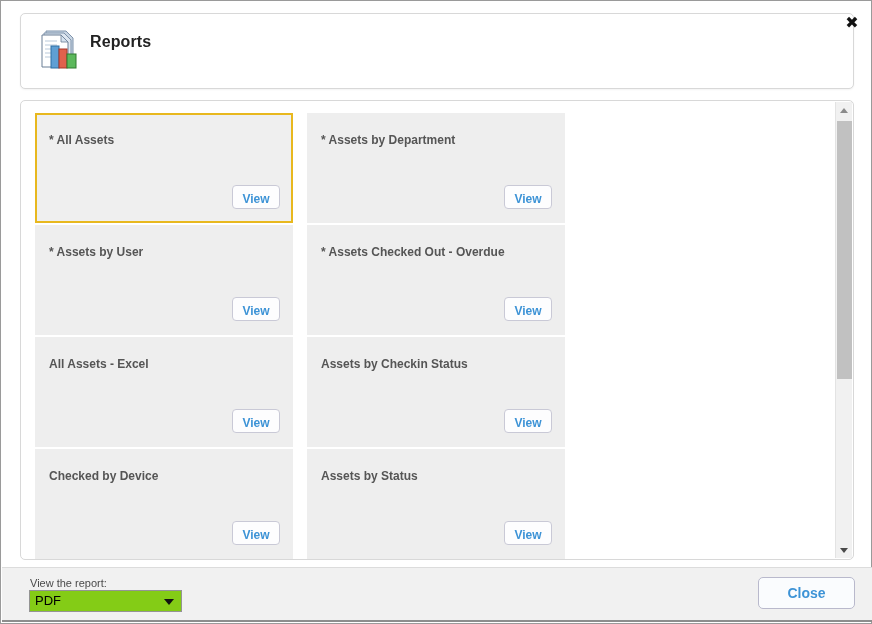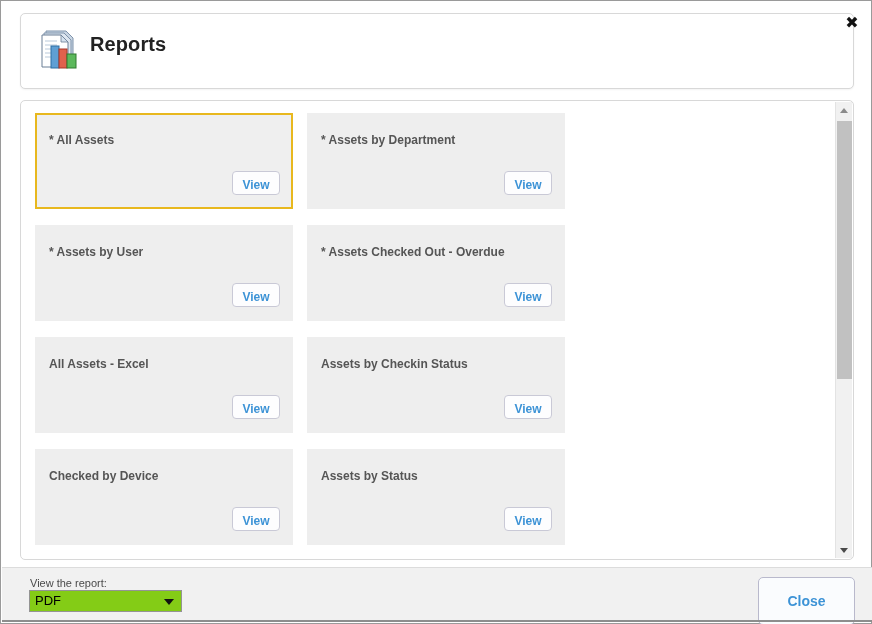--- a/index.html
+++ b/index.html
@@ -61,21 +61,21 @@
     position: absolute;
     left: 16px;
     top: 14px;
     width: 44px;
     height: 46px;
   }
   #header-title {
     position: absolute;
     left: 69px;
     top: 19px;
-    font-size: 20px;
+    font-size: 16px;
     font-weight: bold;
     color: #222222;
     letter-spacing: 0.1px;
   }
   #header-subtitle {
     position: absolute;
     left: 69px;
     top: 46px;
     font-size: 12px;
     color: #333333;
@@ -100,21 +100,21 @@
     width: 805px;
     height: 458px;
     overflow: hidden;
   }
 
   
   .card {
     position: absolute;
     box-sizing: border-box;
     width: 258px;
-    height: 96px;
+    height: 110px;
     background: #eeeeee;
     border: 1px solid #eeeeee;
   }
   .card.selected {
     border: 2px solid #e8b81e;
     background: #efefef;
   }
   .card-title {
     position: absolute;
     left: 13px;
@@ -252,21 +252,21 @@
     border-left: 5px solid transparent;
     border-right: 5px solid transparent;
     border-top: 6px solid #111111;
     pointer-events: none;
   }
   #close-btn {
     position: absolute;
     right: 17px;
     top: 9px;
     width: 97px;
-    height: 48px;
+    height: 32px;
     box-sizing: border-box;
     background: #fafcfe;
     border: 1px solid #b9b9cc;
     border-radius: 5px;
     color: #3d93d6;
     font-size: 14px;
     font-weight: bold;
     font-family: "Liberation Sans", sans-serif;
     cursor: pointer;
     padding: 0;

